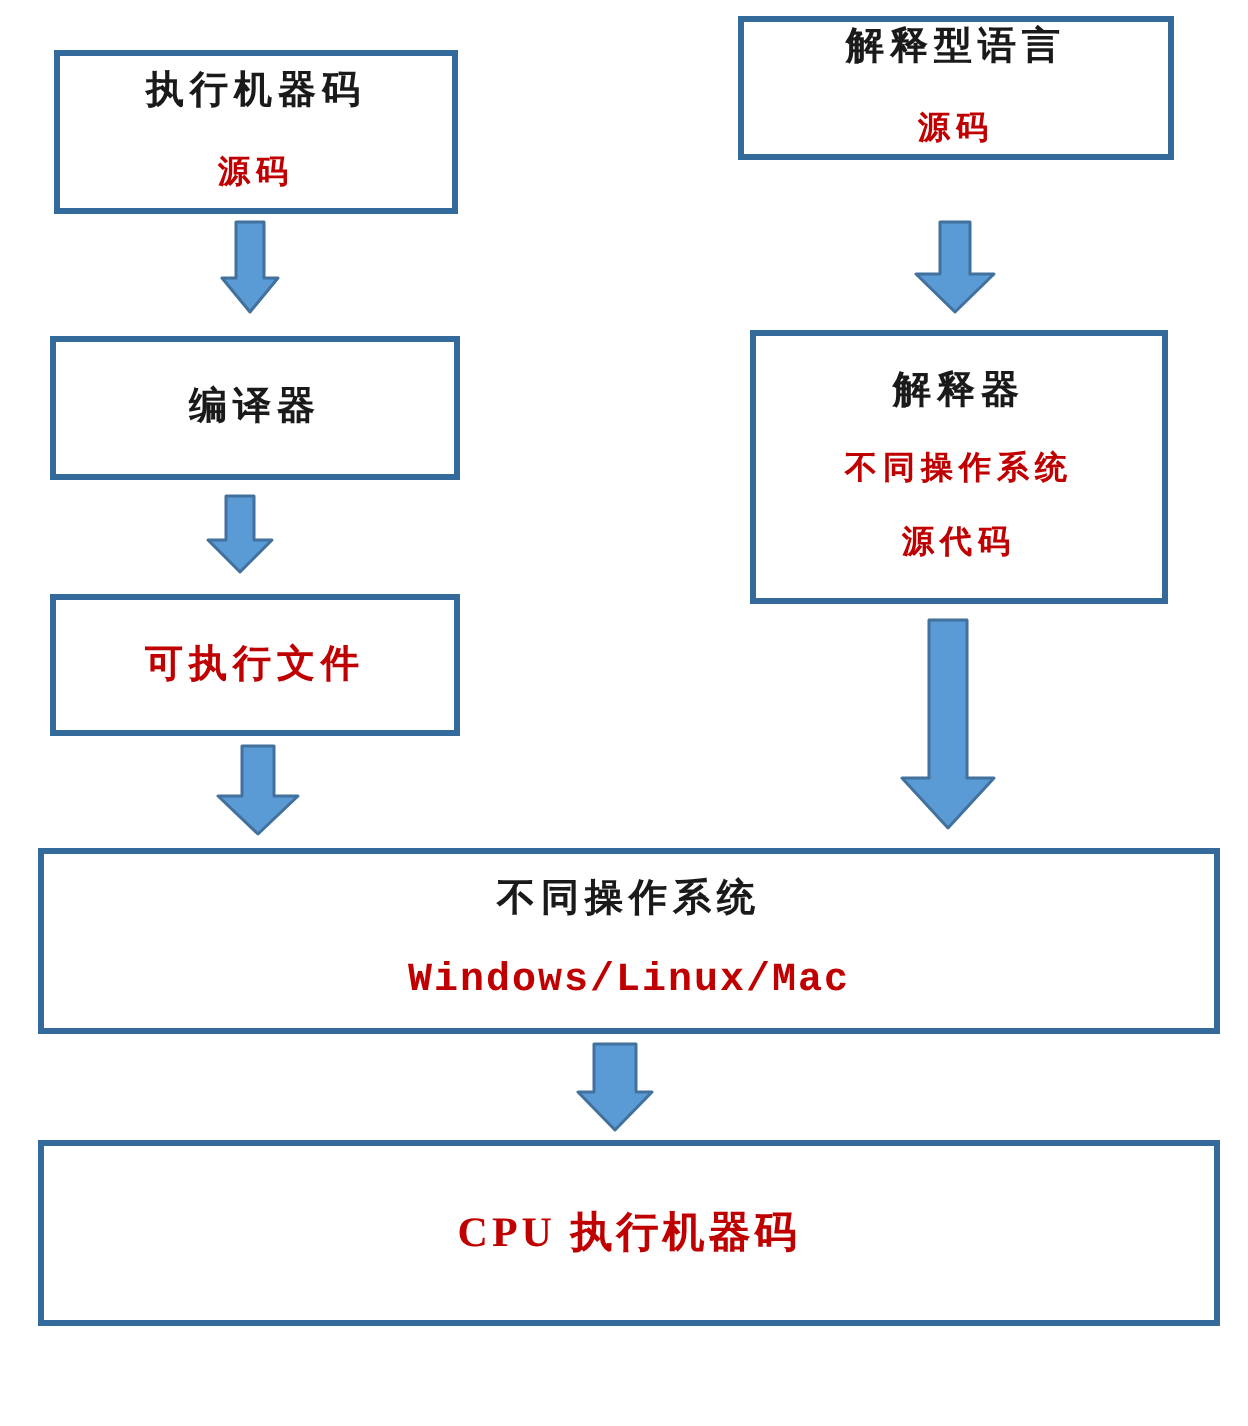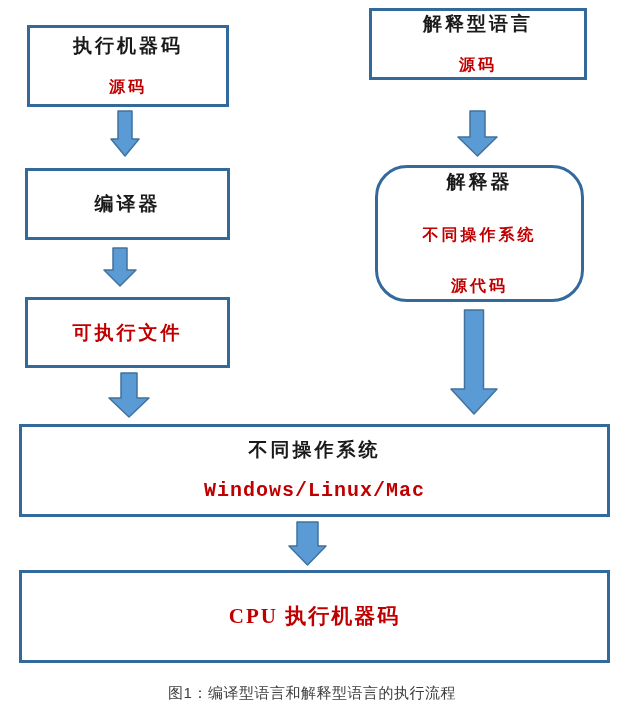--- a/index.html
+++ b/index.html
@@ -54,21 +54,21 @@
   .cpu-red {
     color: #c00000;
     font-weight: bold;
     font-size: 21px;
     letter-spacing: 2px;
     line-height: 1.1;
     white-space: nowrap;
   }
   .gap20 { gap: 20px; }
   .gap21 { gap: 21px; }
-  .gap19 { gap: 33px; border-radius: 32px; }
+  .gap19 { gap: 19px; }
   .arrow {
     position: absolute;
     display: block;
   }
   .arrow polygon {
     fill: #5b9bd5;
     stroke: #41719c;
     stroke-width: 1.5;
     stroke-linejoin: round;
   }
@@ -139,15 +139,14 @@
   </div>
 
   <svg class="arrow" style="left:288px; top:521px;" width="39" height="46" viewBox="0 0 39 46">
     <polygon points="9,1 30,1 30,25 38,25 19.5,44 1,25 9,25"></polygon>
   </svg>
 
   <div class="fbox" style="left:19px; top:570px; width:591px; height:93px;text-align:center;">
     <div class="cpu-red">CPU 执行机器码</div>
   </div>
 
-  <div id="caption">图1：编译型语言和解释型语言的执行流程</div>
 
 </div>
 
 </body></html>

